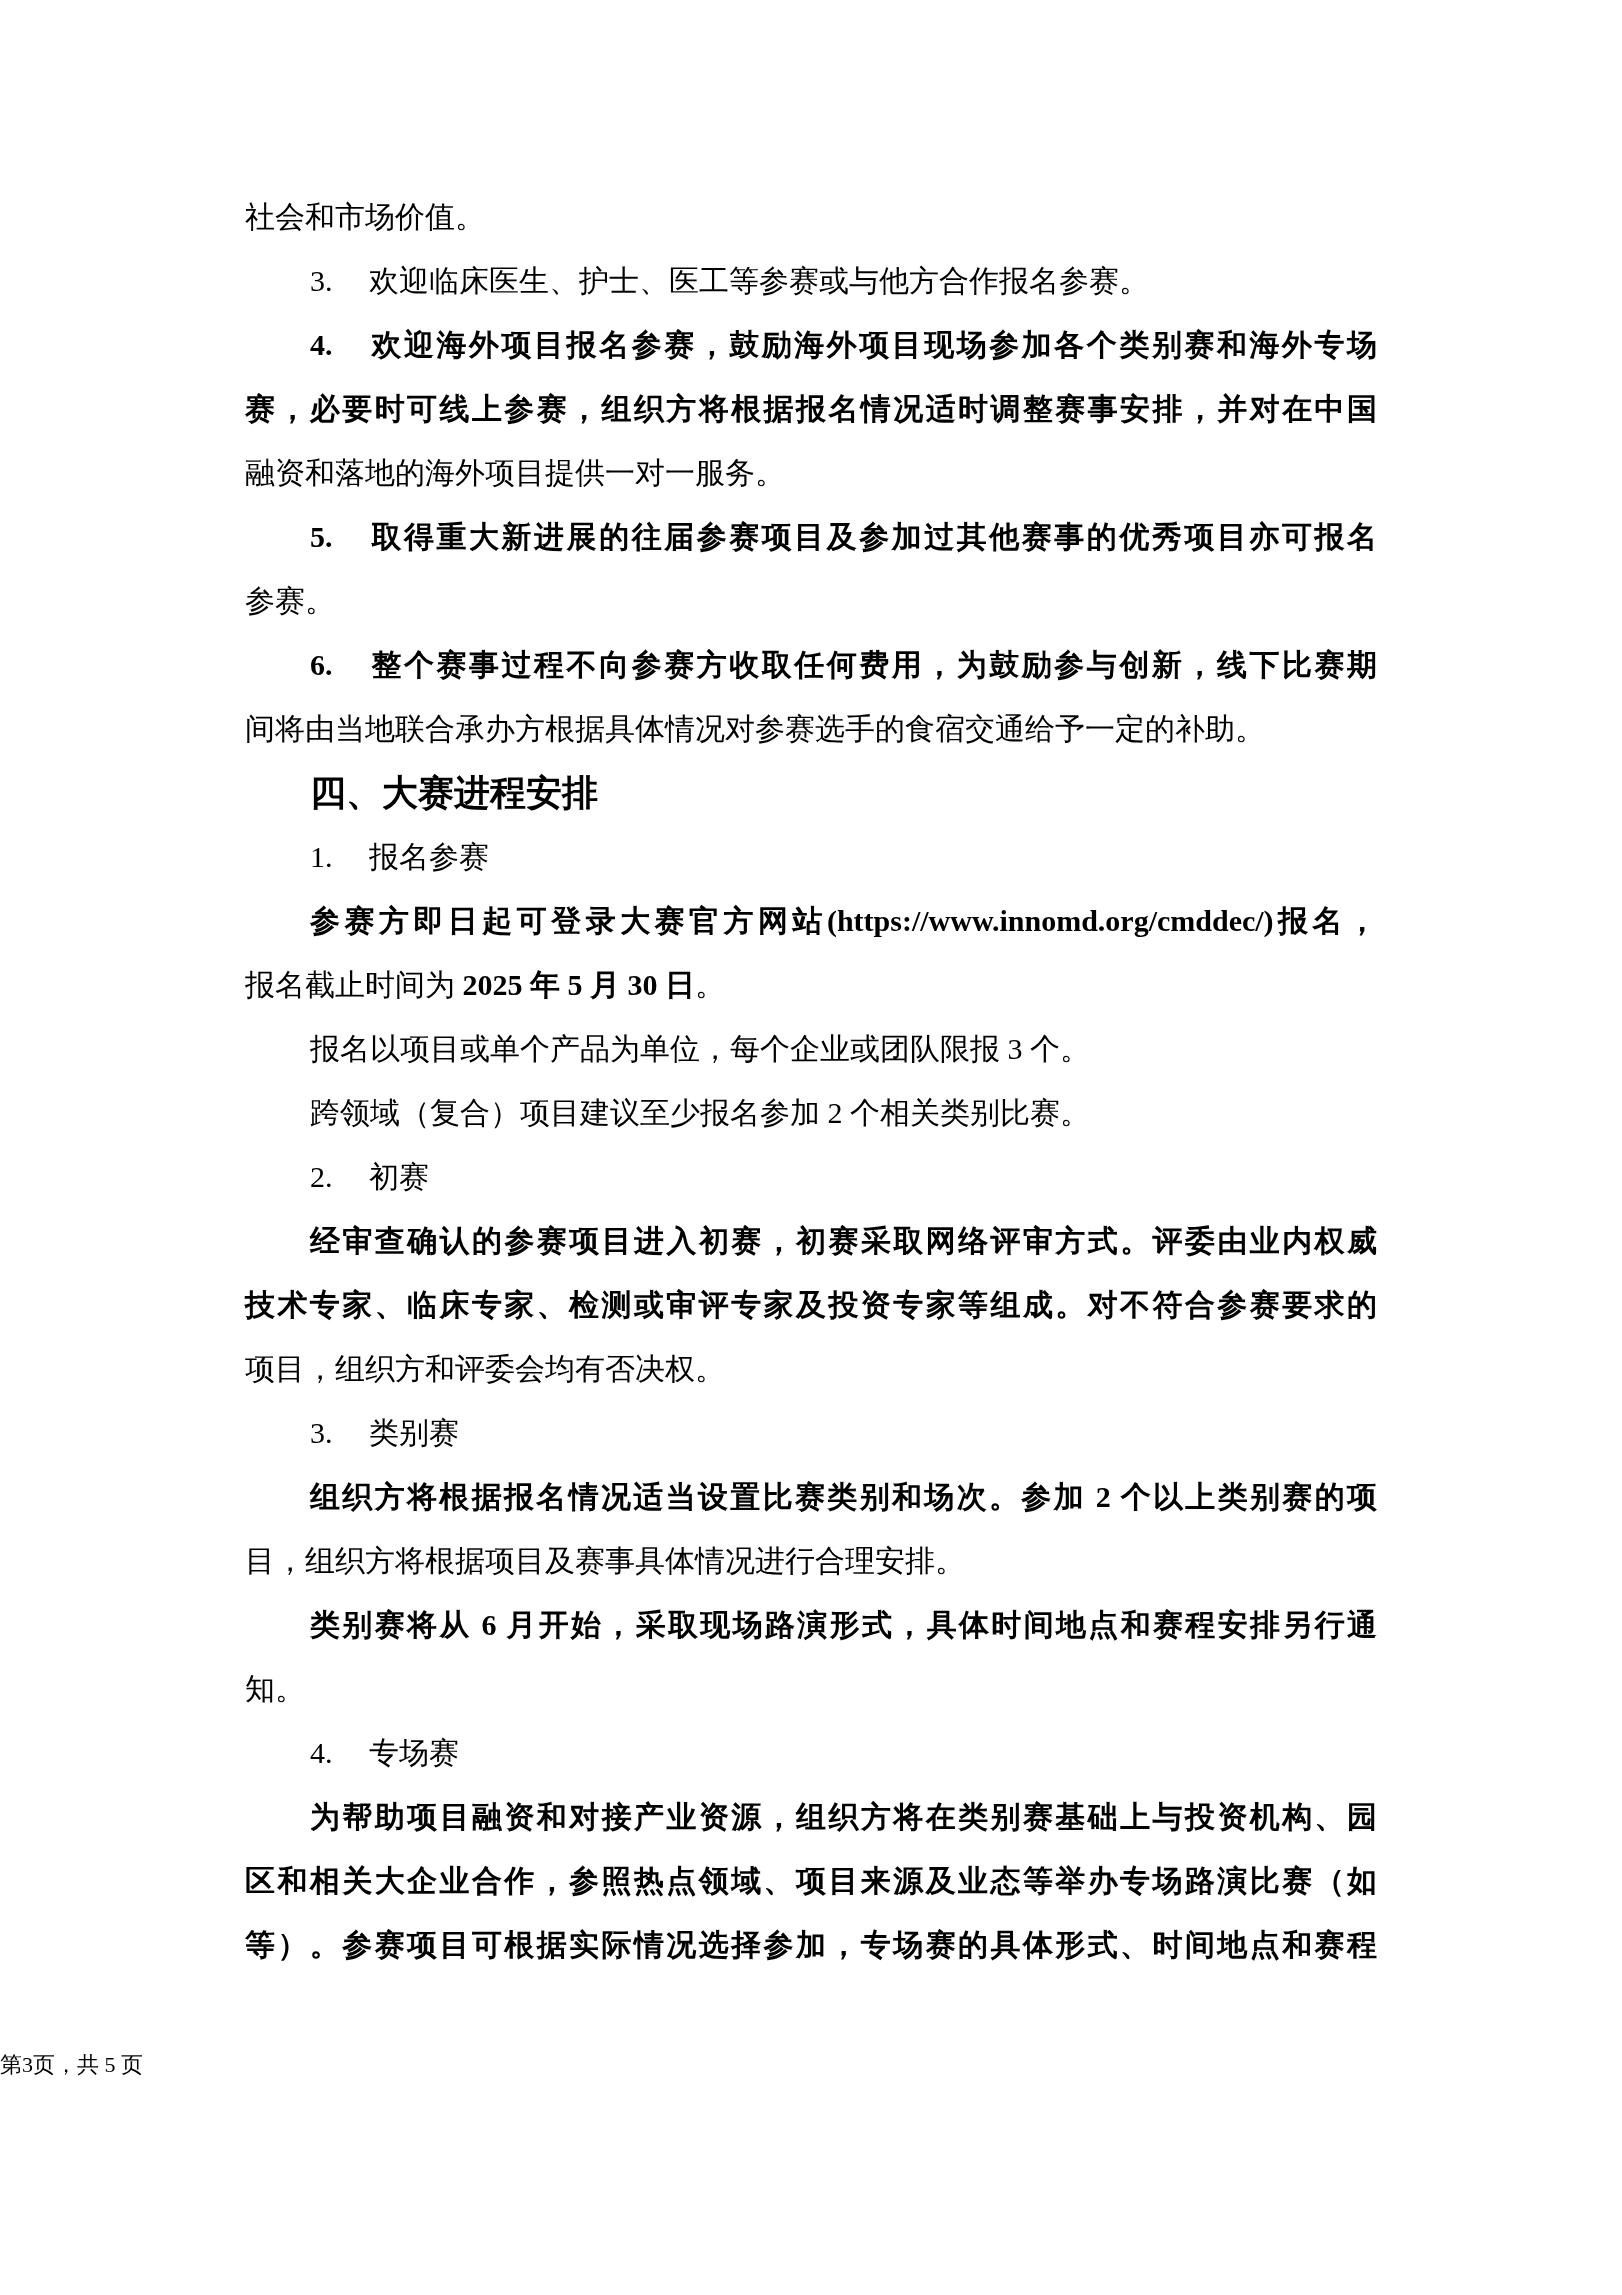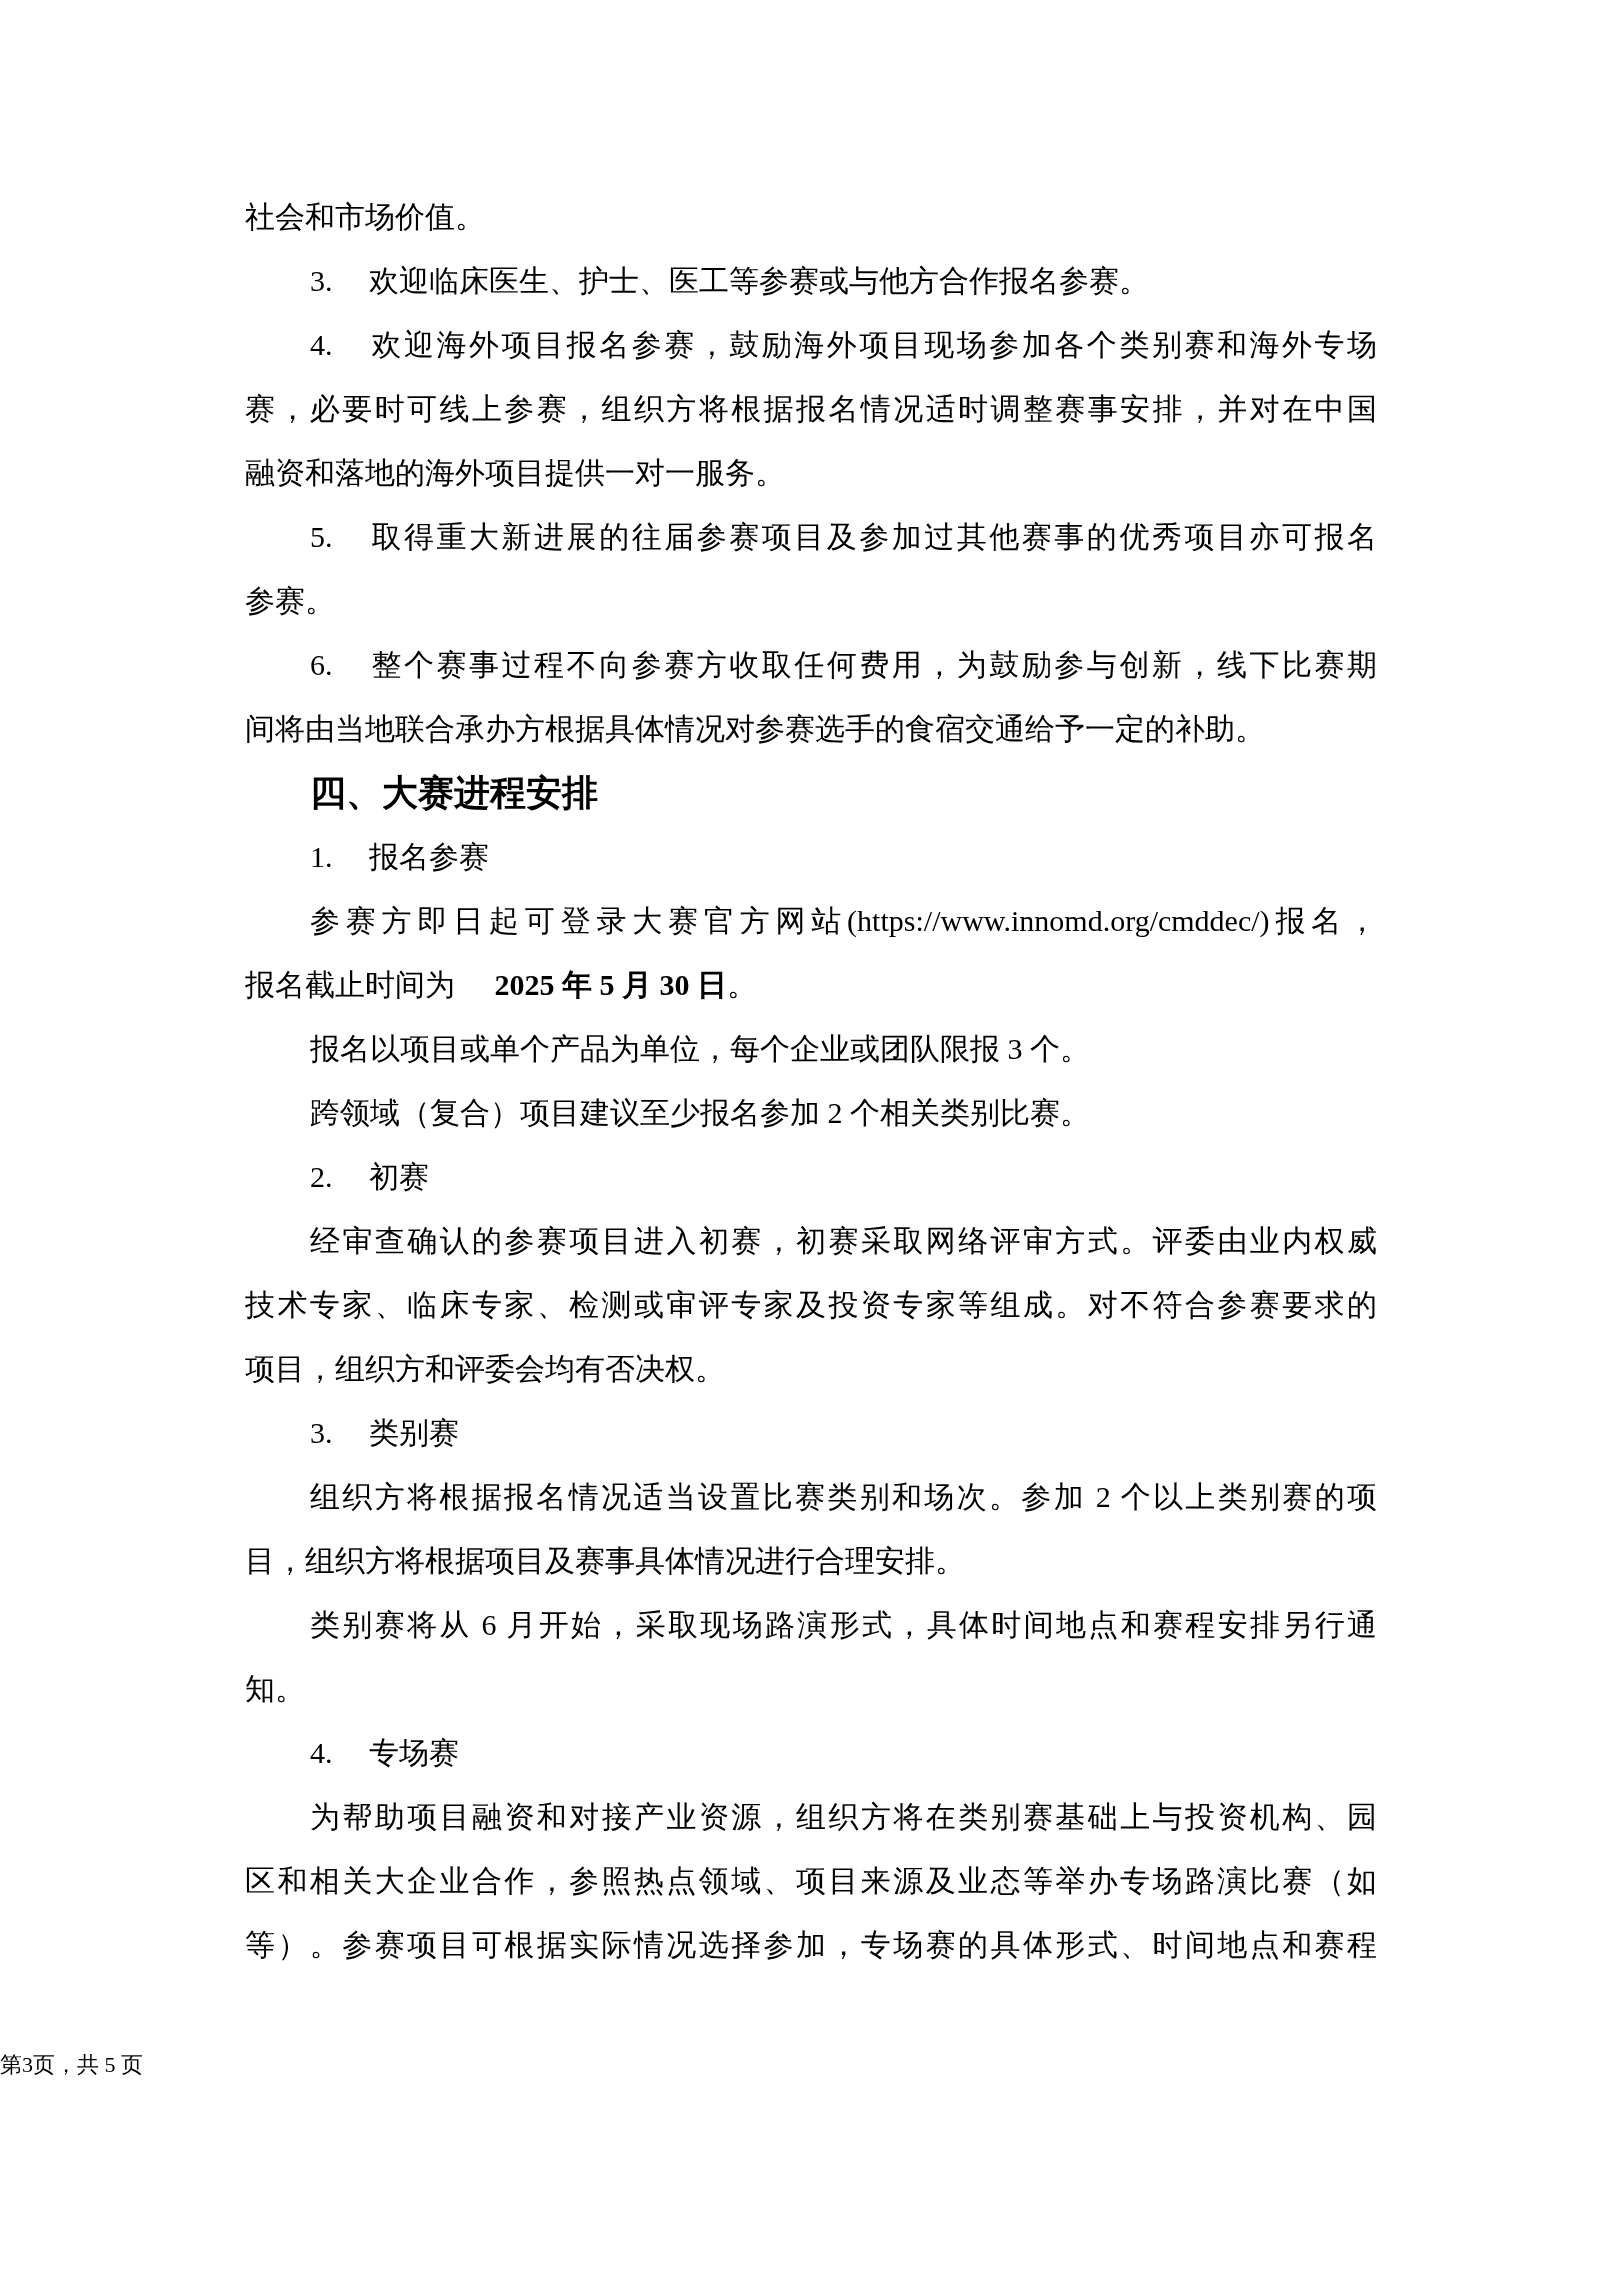--- a/index.html
+++ b/index.html
@@ -34,32 +34,32 @@
     font-size: 30px;
     text-align: left;
     color: #000000;
   }
   .line.indent {
     padding-left: 65px;
   }
   .line.justify {
     text-align: justify;
     text-align-last: justify;
+    font-weight: bold;
   }
   .line.heading {
     font-weight: 700;
     font-size: 36px;
   }
   .num {
     display: inline-block;
     width: 59px;
   }
   .b {
     font-weight: 700;
-    margin-left: 32px;
   }
   .footer {
     position: absolute;
     left: 0;
     top: 2044px;
     width: 1623px;
     font-size: 22px;
     line-height: 42px;
     color: #000000;
   }

